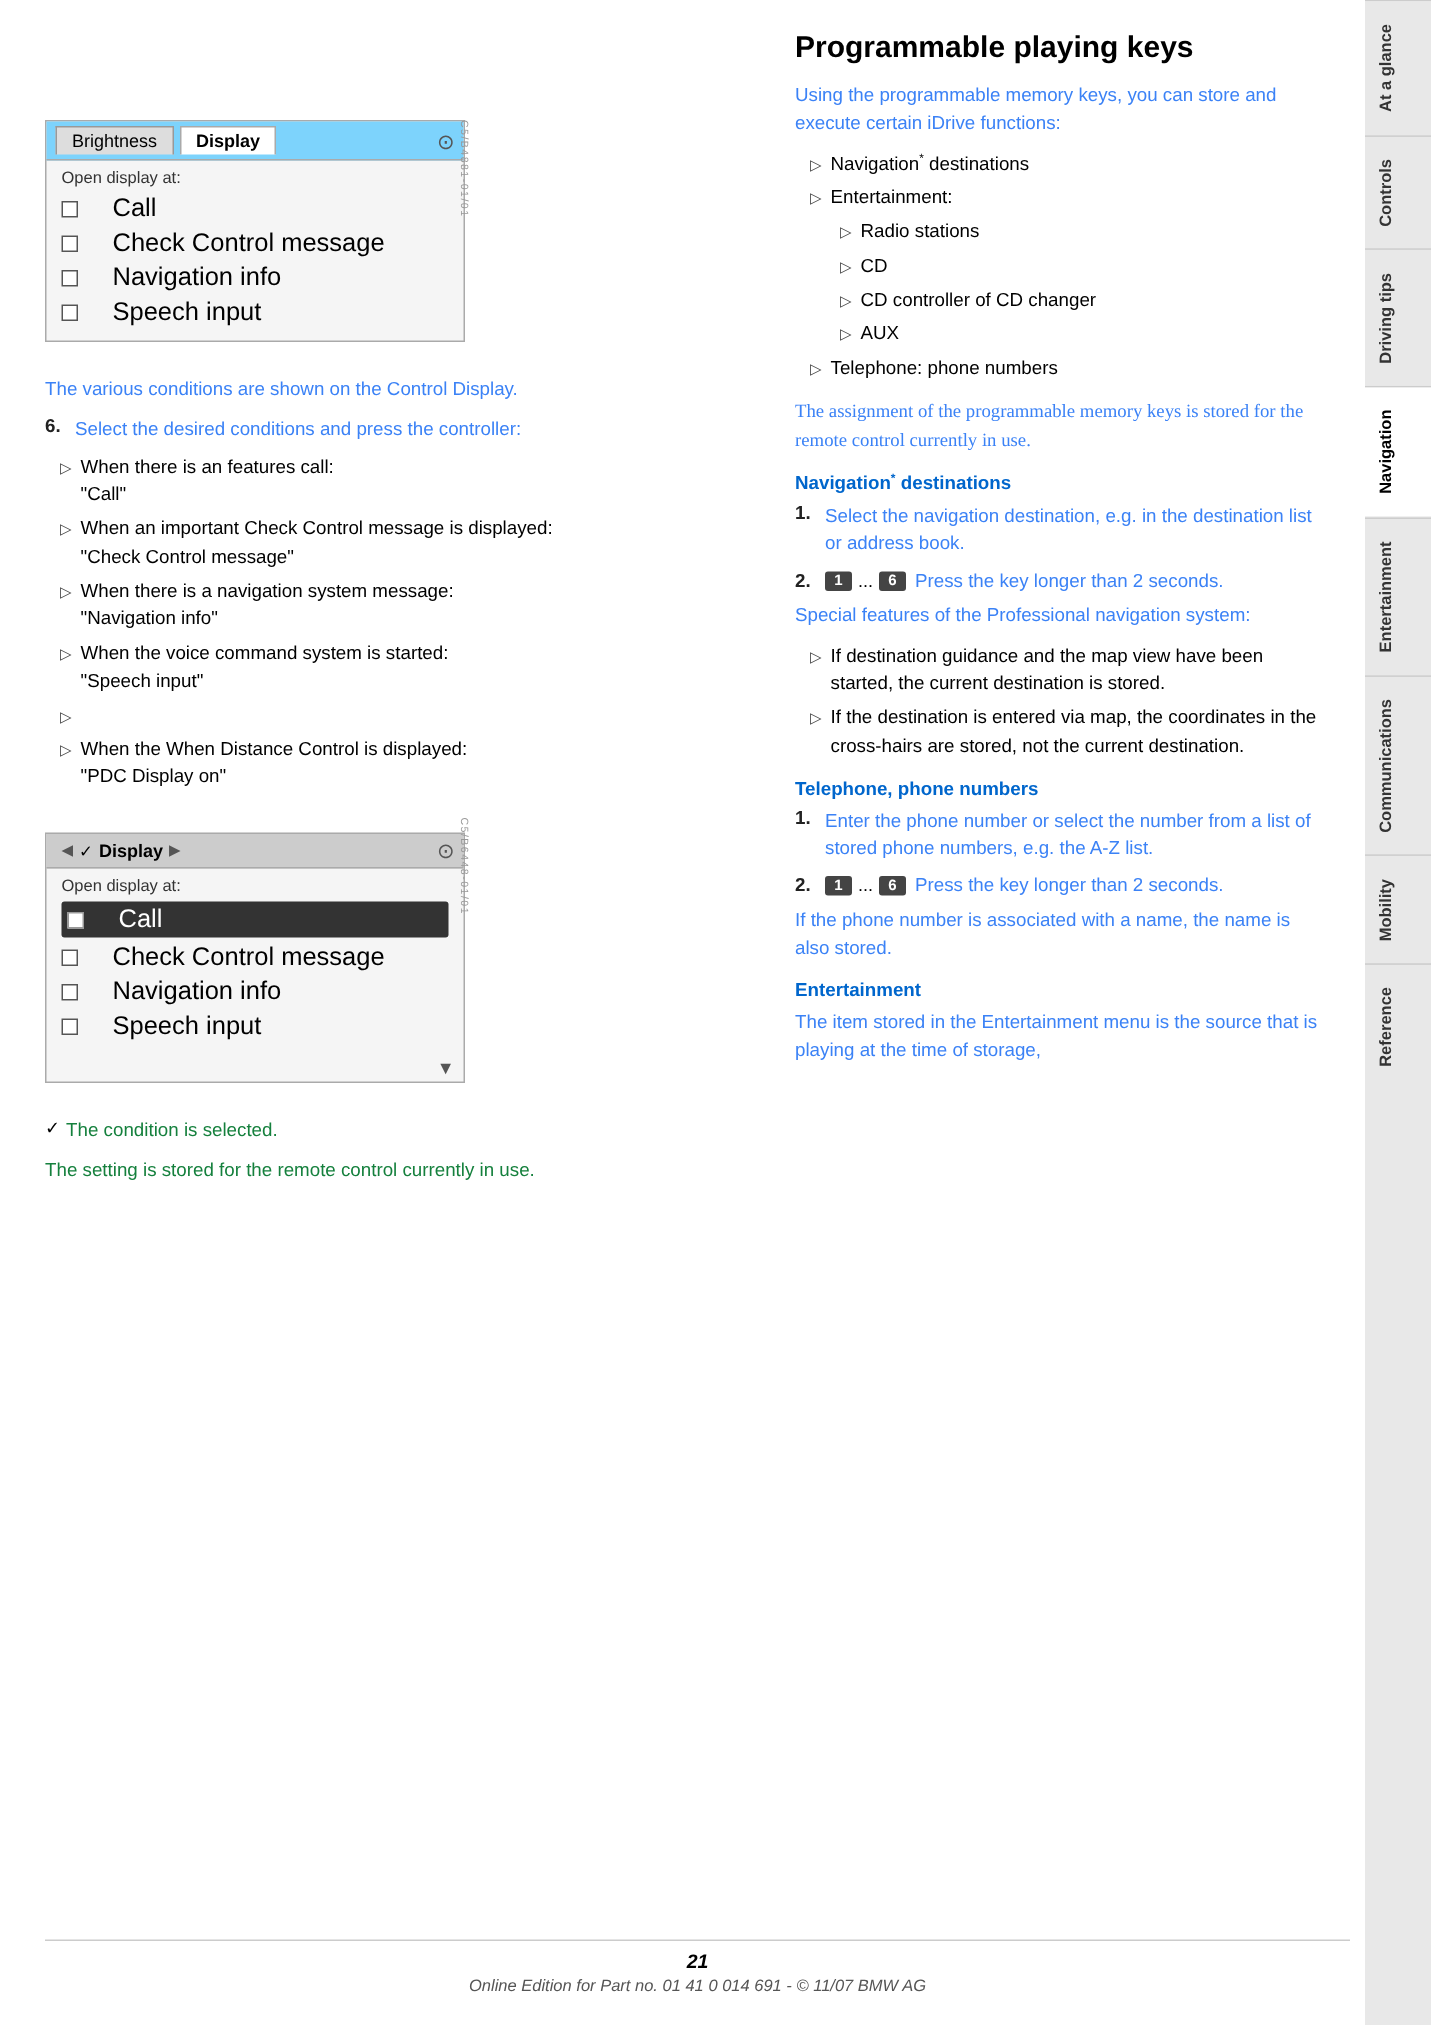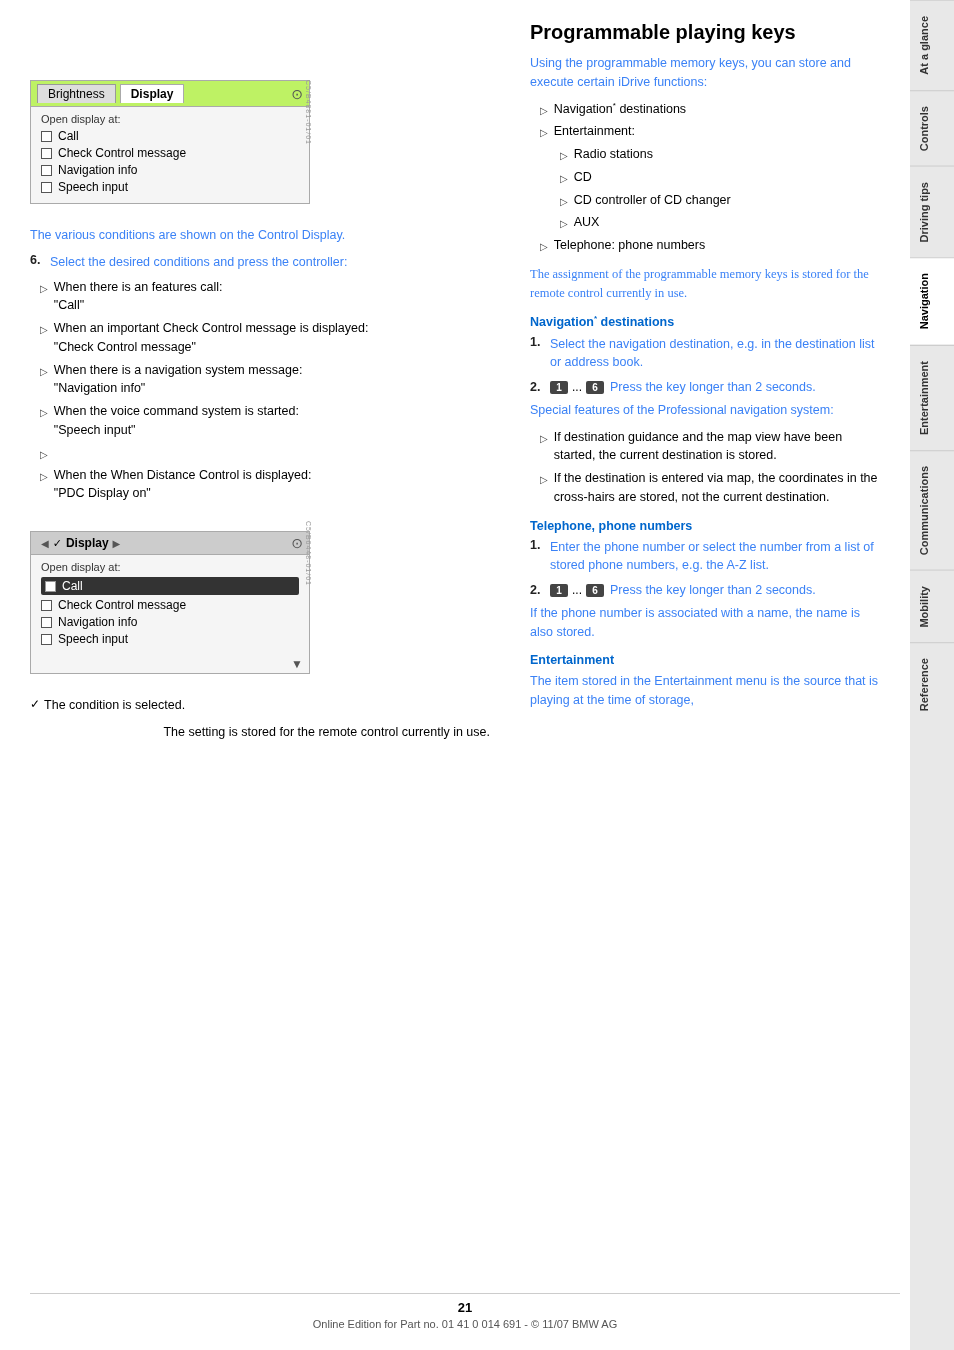--- a/index.html
+++ b/index.html
@@ -70,21 +70,21 @@
       border: 1px solid #aaa;
       background: #f5f5f5;
       margin-bottom: 10px;
       padding: 0;
       width: 280px;
     }
 
     .display-widget-header {
       display: flex;
       align-items: center;
-      background: #bef264;
+      background: #7dd3fc;
       border-bottom: 1px solid #aaa;
       padding: 3px 6px;
     }
 
     .display-tab {
       background: #fff;
       border: 1px solid #aaa;
       border-bottom: none;
       padding: 2px 10px;
       font-size: 12px;
@@ -113,22 +113,23 @@
 
     .display-label {
       font-size: 11px;
       color: #333;
       margin-bottom: 4px;
     }
 
     .display-item {
       display: flex;
       align-items: center;
-      font-size: 12px;
+      font-size: 17px;
       margin: 3px 0;
+      gap: 17px;
     }
 
     .checkbox-icon {
       width: 11px;
       height: 11px;
       border: 1px solid #555;
       margin-right: 6px;
       background: #fff;
       flex-shrink: 0;
     }
@@ -251,20 +252,21 @@
     .page-footer {
       position: absolute;
       bottom: 20px;
       left: 30px;
       right: 54px;
       text-align: center;
       font-size: 11px;
       color: #555;
       border-top: 1px solid #ccc;
       padding-top: 6px;
+      font-style: italic;
     }
 
     .page-number {
       font-size: 13px;
       font-weight: bold;
       color: #000;
       display: block;
       margin-bottom: 3px;
     }
 
@@ -280,24 +282,23 @@
     }
 
     .widget-wrapper {
       position: relative;
       display: inline-block;
     }
 
     .notice-text {
       font-size: 12.5px;
       line-height: 1.5;
-      color: #000000;
+      color: #15803d;
       margin-top: 8px;
       margin-bottom: 6px;
-      text-align: right;
     }
 
     .star {
       font-size: 8px;
       vertical-align: super;
     }
   </style>
 </head>
 <body>
 

